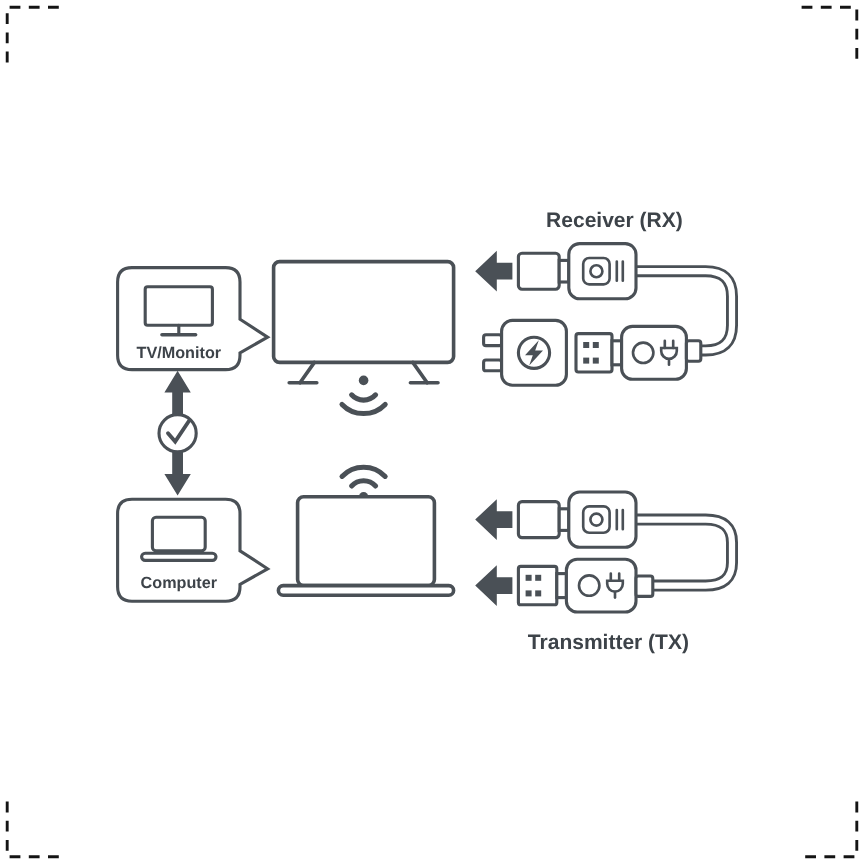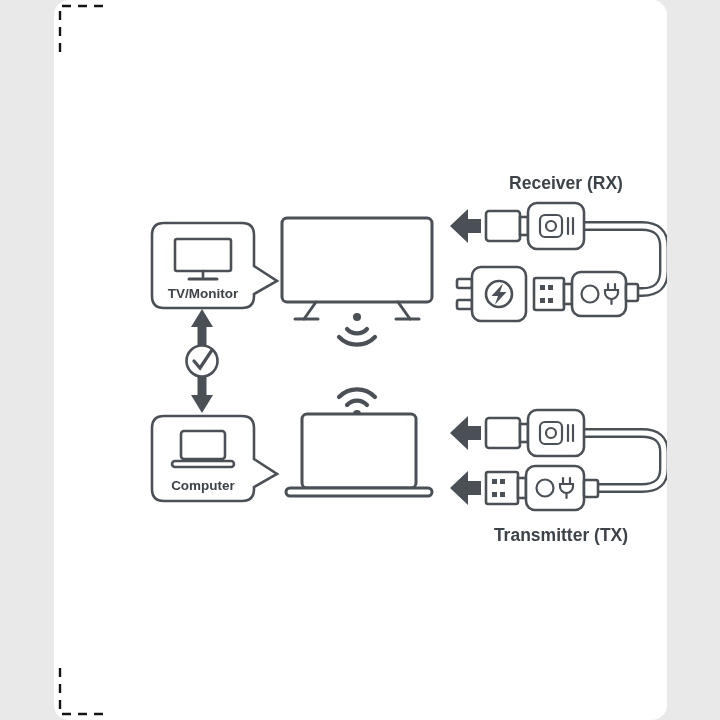--- a/index.html
+++ b/index.html
@@ -1,23 +1,22 @@
 <!DOCTYPE html>
 <html style="--bg: #ffffff; --line: #4a5056; --text: #3d4349; --corner: #141414;"><head>
 <meta charset="utf-8">
 <style>
   :root{
     --bg:#ffffff; --line:#4a5056; --text:#3d4349; --corner:#141414;
   }
   html,body{margin:0;padding:0;background:#e9e9e9;}
   .canvas{
-    width:613px;height:720px;background:var(--bg);
+    width:720px;height:720px;background:var(--bg);
     position:relative;margin:0 auto;overflow:hidden;
     font-family:"Liberation Sans", sans-serif;
-    border-radius:15px;
   }
   svg{display:block;}
   .s{stroke:var(--line);fill:#fff;stroke-width:2.6;}
   .s3{stroke:var(--line);fill:#fff;stroke-width:3;}
   .ln{stroke:var(--line);fill:none;stroke-width:2.6;stroke-linecap:round;}
   .thin{stroke:var(--line);fill:none;stroke-width:2.2;stroke-linecap:round;}
   .f{fill:var(--line);stroke:none;}
   .cable-outer{stroke:var(--line);stroke-width:10;fill:none;}
   .cable-inner{stroke:#fff;stroke-width:5.2;fill:none;}
   .wifi{stroke:var(--line);stroke-width:4.2;fill:none;stroke-linecap:round;}

